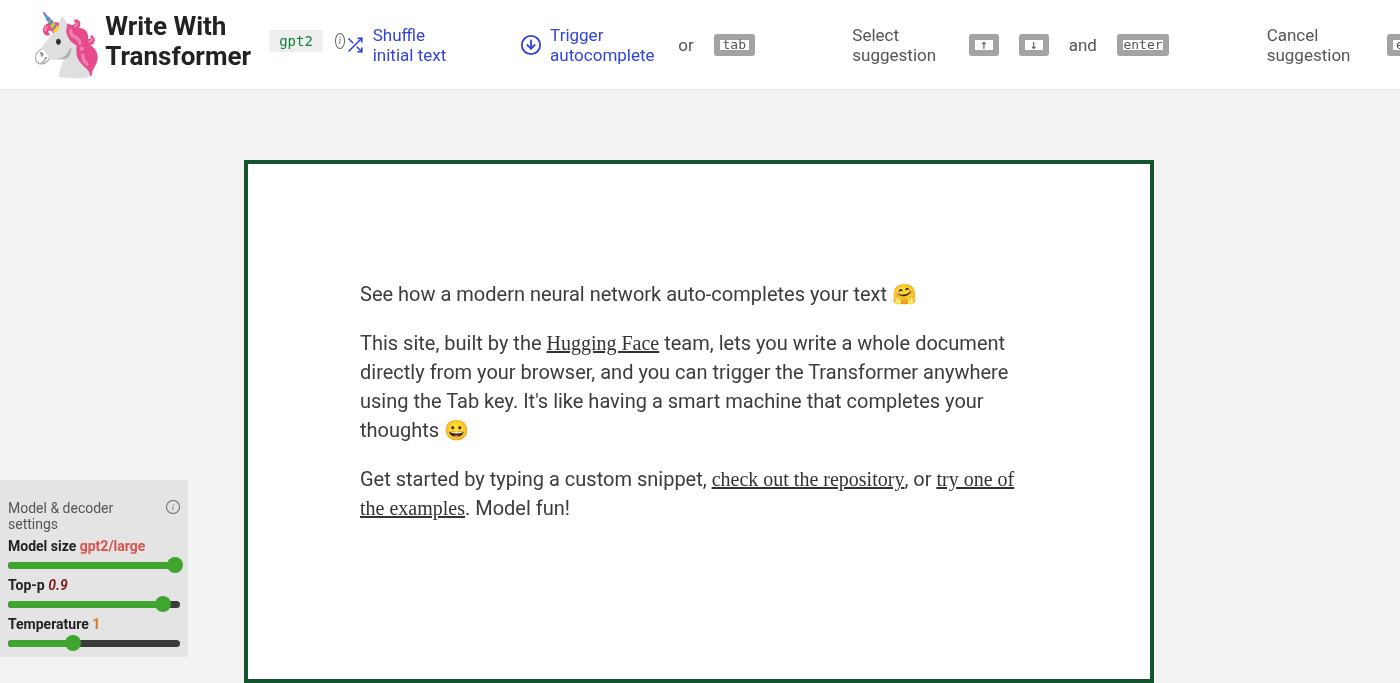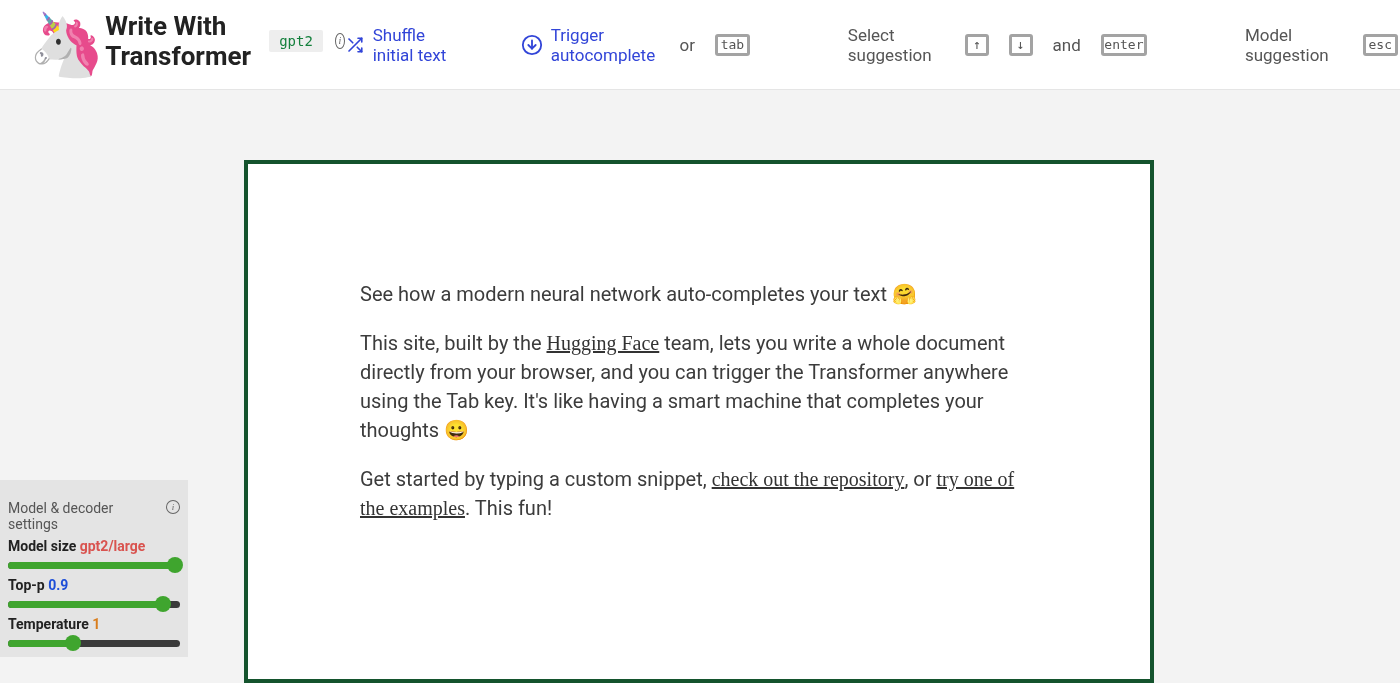--- a/index.html
+++ b/index.html
@@ -80,21 +80,21 @@
       gap: 8px;
     }
     .primary-link { color: #3245d8; }
     .key {
       display: inline-flex;
       align-items: center;
       justify-content: center;
       min-width: 22px;
       height: 22px;
       padding: 0 6px;
-      border: 3px solid #a3a3a3;
+      border: 6px solid #a3a3a3;
       border-radius: 3px;
       font-family: ui-monospace, Menlo, Consolas, monospace;
       font-size: 13px;
       color: #555;
       background: #fff;
     }
     .gap-sm { width: 30px; }
     .gap-md { width: 80px; }
     .save-publish {
       margin-left: auto;
@@ -144,21 +144,21 @@
       margin-bottom: 4px;
       margin-top: 10px;
     }
     .setting-row { margin-top: 6px; }
     .setting-label {
       font-weight: 700;
       color: #222;
     }
     .setting-value { font-weight: 700; text-align: right; }
     .val-red   { color: #d9534f; }
-    .val-green { color: #1d4ed8; }
+    .val-green { color: #7f1d1d; font-style: italic; }
     .val-orange{ color: #d97d1c; }
     .slider {
       position: relative;
       height: 12px;
       margin-top: 5px;
     }
     .track {
       position: absolute;
       left: 0; right: 0;
       top: 3px;
@@ -230,21 +230,21 @@
       <span class="gap-md"></span>
 
       <span>Select suggestion</span>
       <span class="key">↑</span>
       <span class="key">↓</span>
       <span>and</span>
       <span class="key">enter</span>
 
       <span class="gap-md"></span>
 
-      <span>Model suggestion</span>
+      <span>Cancel suggestion</span>
       <span class="key">esc</span>
 
       <span class="save-publish">
         <span>Save &amp; Publish</span>
         <span class="share-icon">
           <svg width="24" height="26" viewBox="0 0 24 24" fill="none" stroke="#3245d8" stroke-width="2.2" stroke-linecap="round" stroke-linejoin="round">
             <path d="M4 12v8h16v-8"></path>
             <polyline points="8 6 12 2 16 6"></polyline>
             <line x1="12" y1="2" x2="12" y2="14"></line>
           </svg>
@@ -255,21 +255,21 @@
 </div>
 
 <div class="paper">
   <p>
     <span>See how a modern neural network auto-completes your text </span><span>🤗</span>
   </p>
   <p>
     <span>This site, built by the </span><a href="#">Hugging Face</a><span> team, lets you write a whole document directly from your browser, and you can trigger the Transformer anywhere using the Tab key. It's like having a smart machine that completes your thoughts </span><span>😀</span>
   </p>
   <p>
-    <span>Get started by typing a custom snippet, </span><a href="#">check out the repository</a><span>, or </span><a href="#">try one of the examples</a><span>. This fun!</span>
+    <span>Get started by typing a custom snippet, </span><a href="#">check out the repository</a><span>, or </span><a href="#">try one of the examples</a><span>. Model fun!</span>
   </p>
 </div>
 
 <div class="settings-panel">
   <div class="settings-title">
     <span>Model &amp; decoder settings</span>
     <span class="info-icon-circle" style="width:14px;height:14px;font-size:9px;">i</span>
   </div>
 
   <div class="setting-row">

